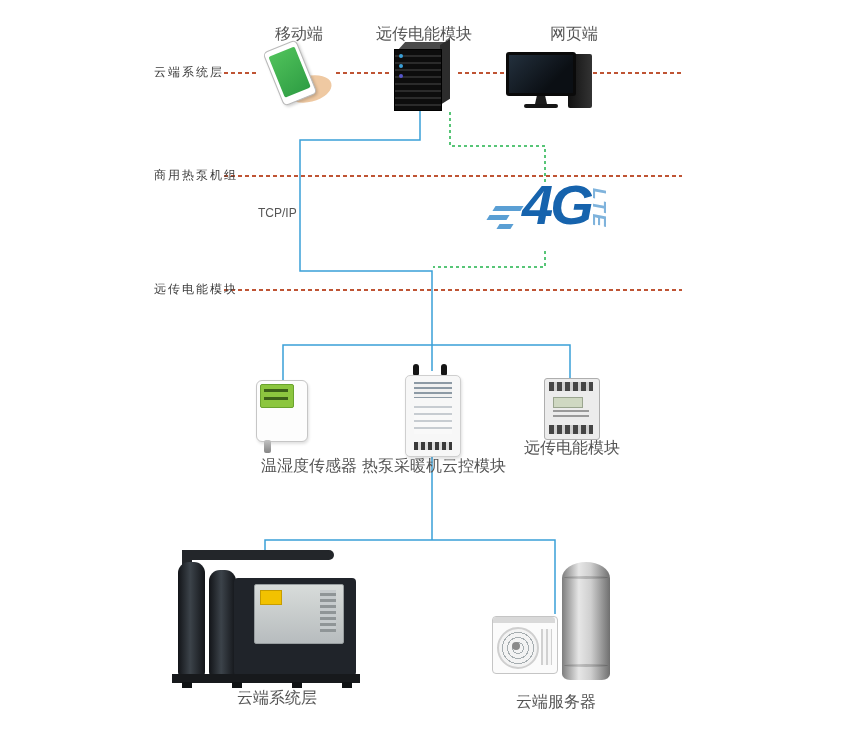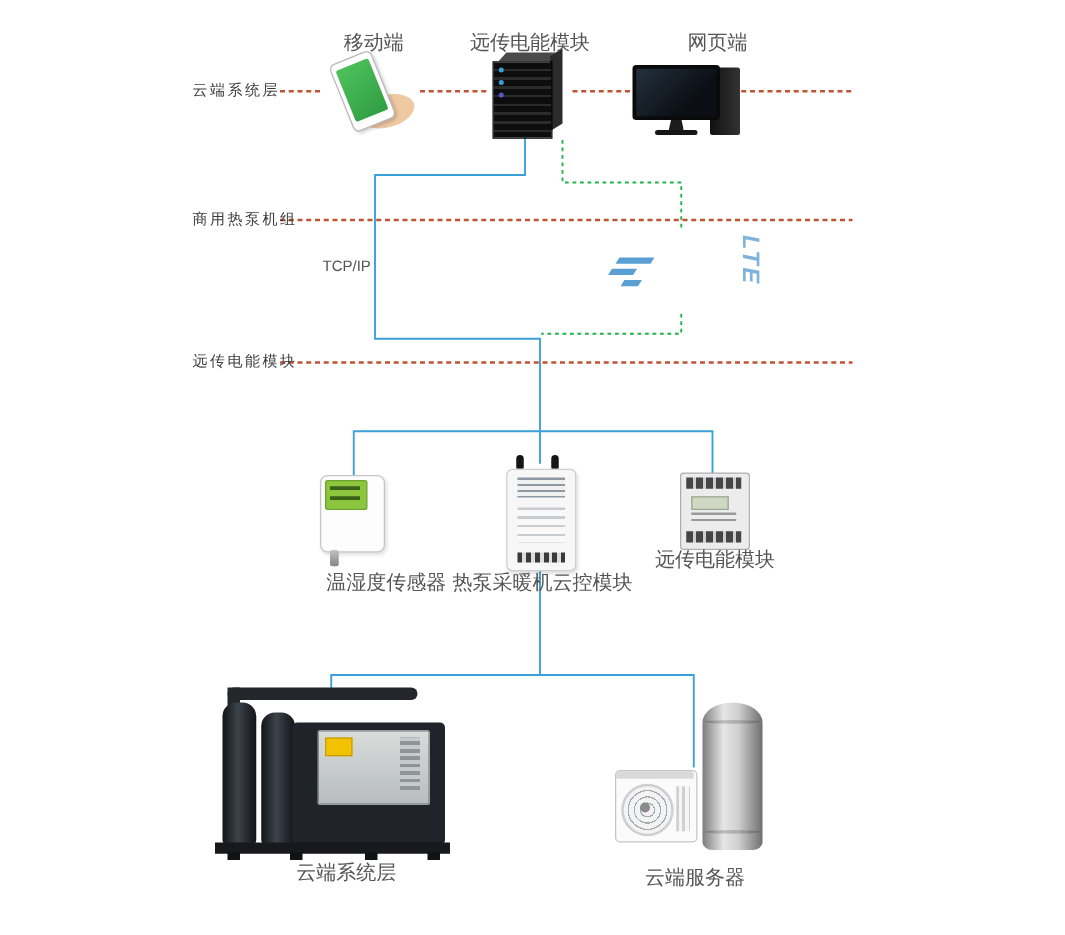--- a/index.html
+++ b/index.html
@@ -139,20 +139,21 @@
     <div class="pc-neck"></div>
     <div class="pc-base"></div>
   </div>
 
   <div class="small-label" style="left:258px;top:206px;">TCP/IP</div>
 
   <div class="logo4g">
     <div class="speed" style="left:4px;top:22px;width:28px;"></div>
     <div class="speed" style="left:-2px;top:31px;width:20px;"></div>
     <div class="speed" style="left:8px;top:40px;width:14px;"></div>
+    <div class="g4">4G</div>
     <div class="lte">LTE</div>
   </div>
 
   <div class="icon" style="left:252px;top:378px;width:62px;height:76px;">
     <div class="sensor-body"></div>
     <div class="sensor-lcd"></div>
     <div class="sensor-probe"></div>
   </div>
   <div class="node-label" style="left:239px;top:456px;">温湿度传感器</div>
 

